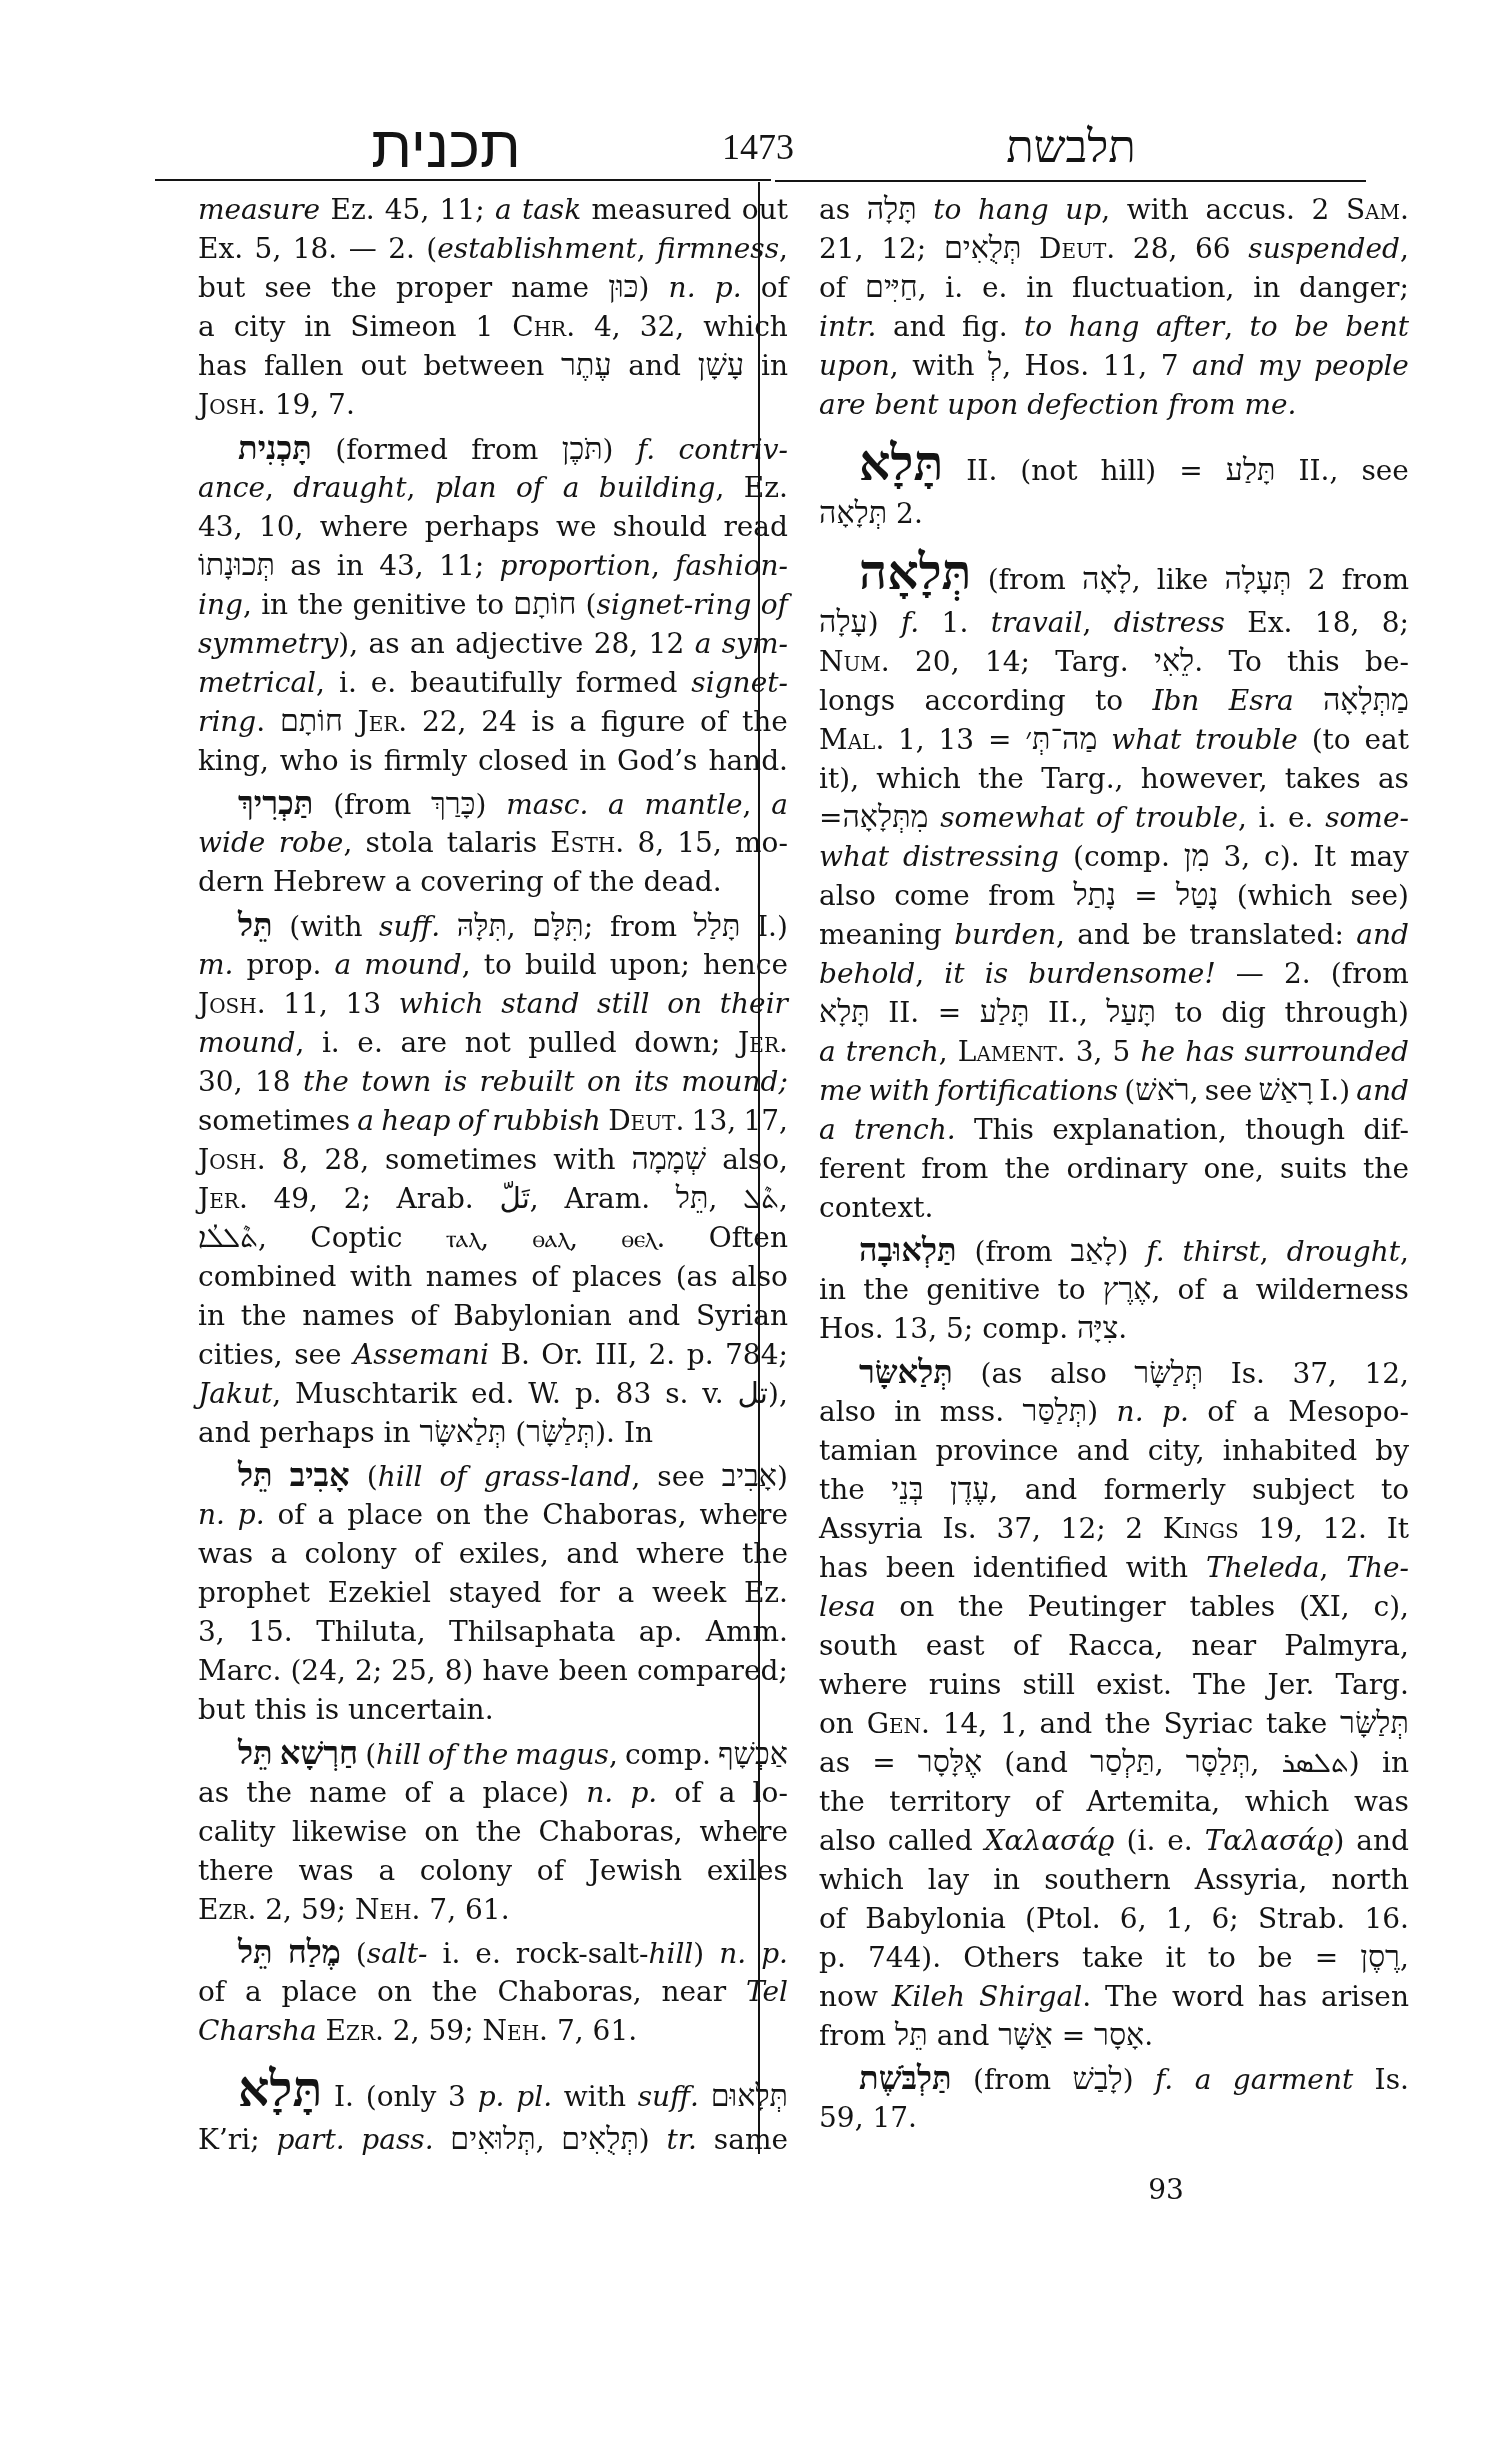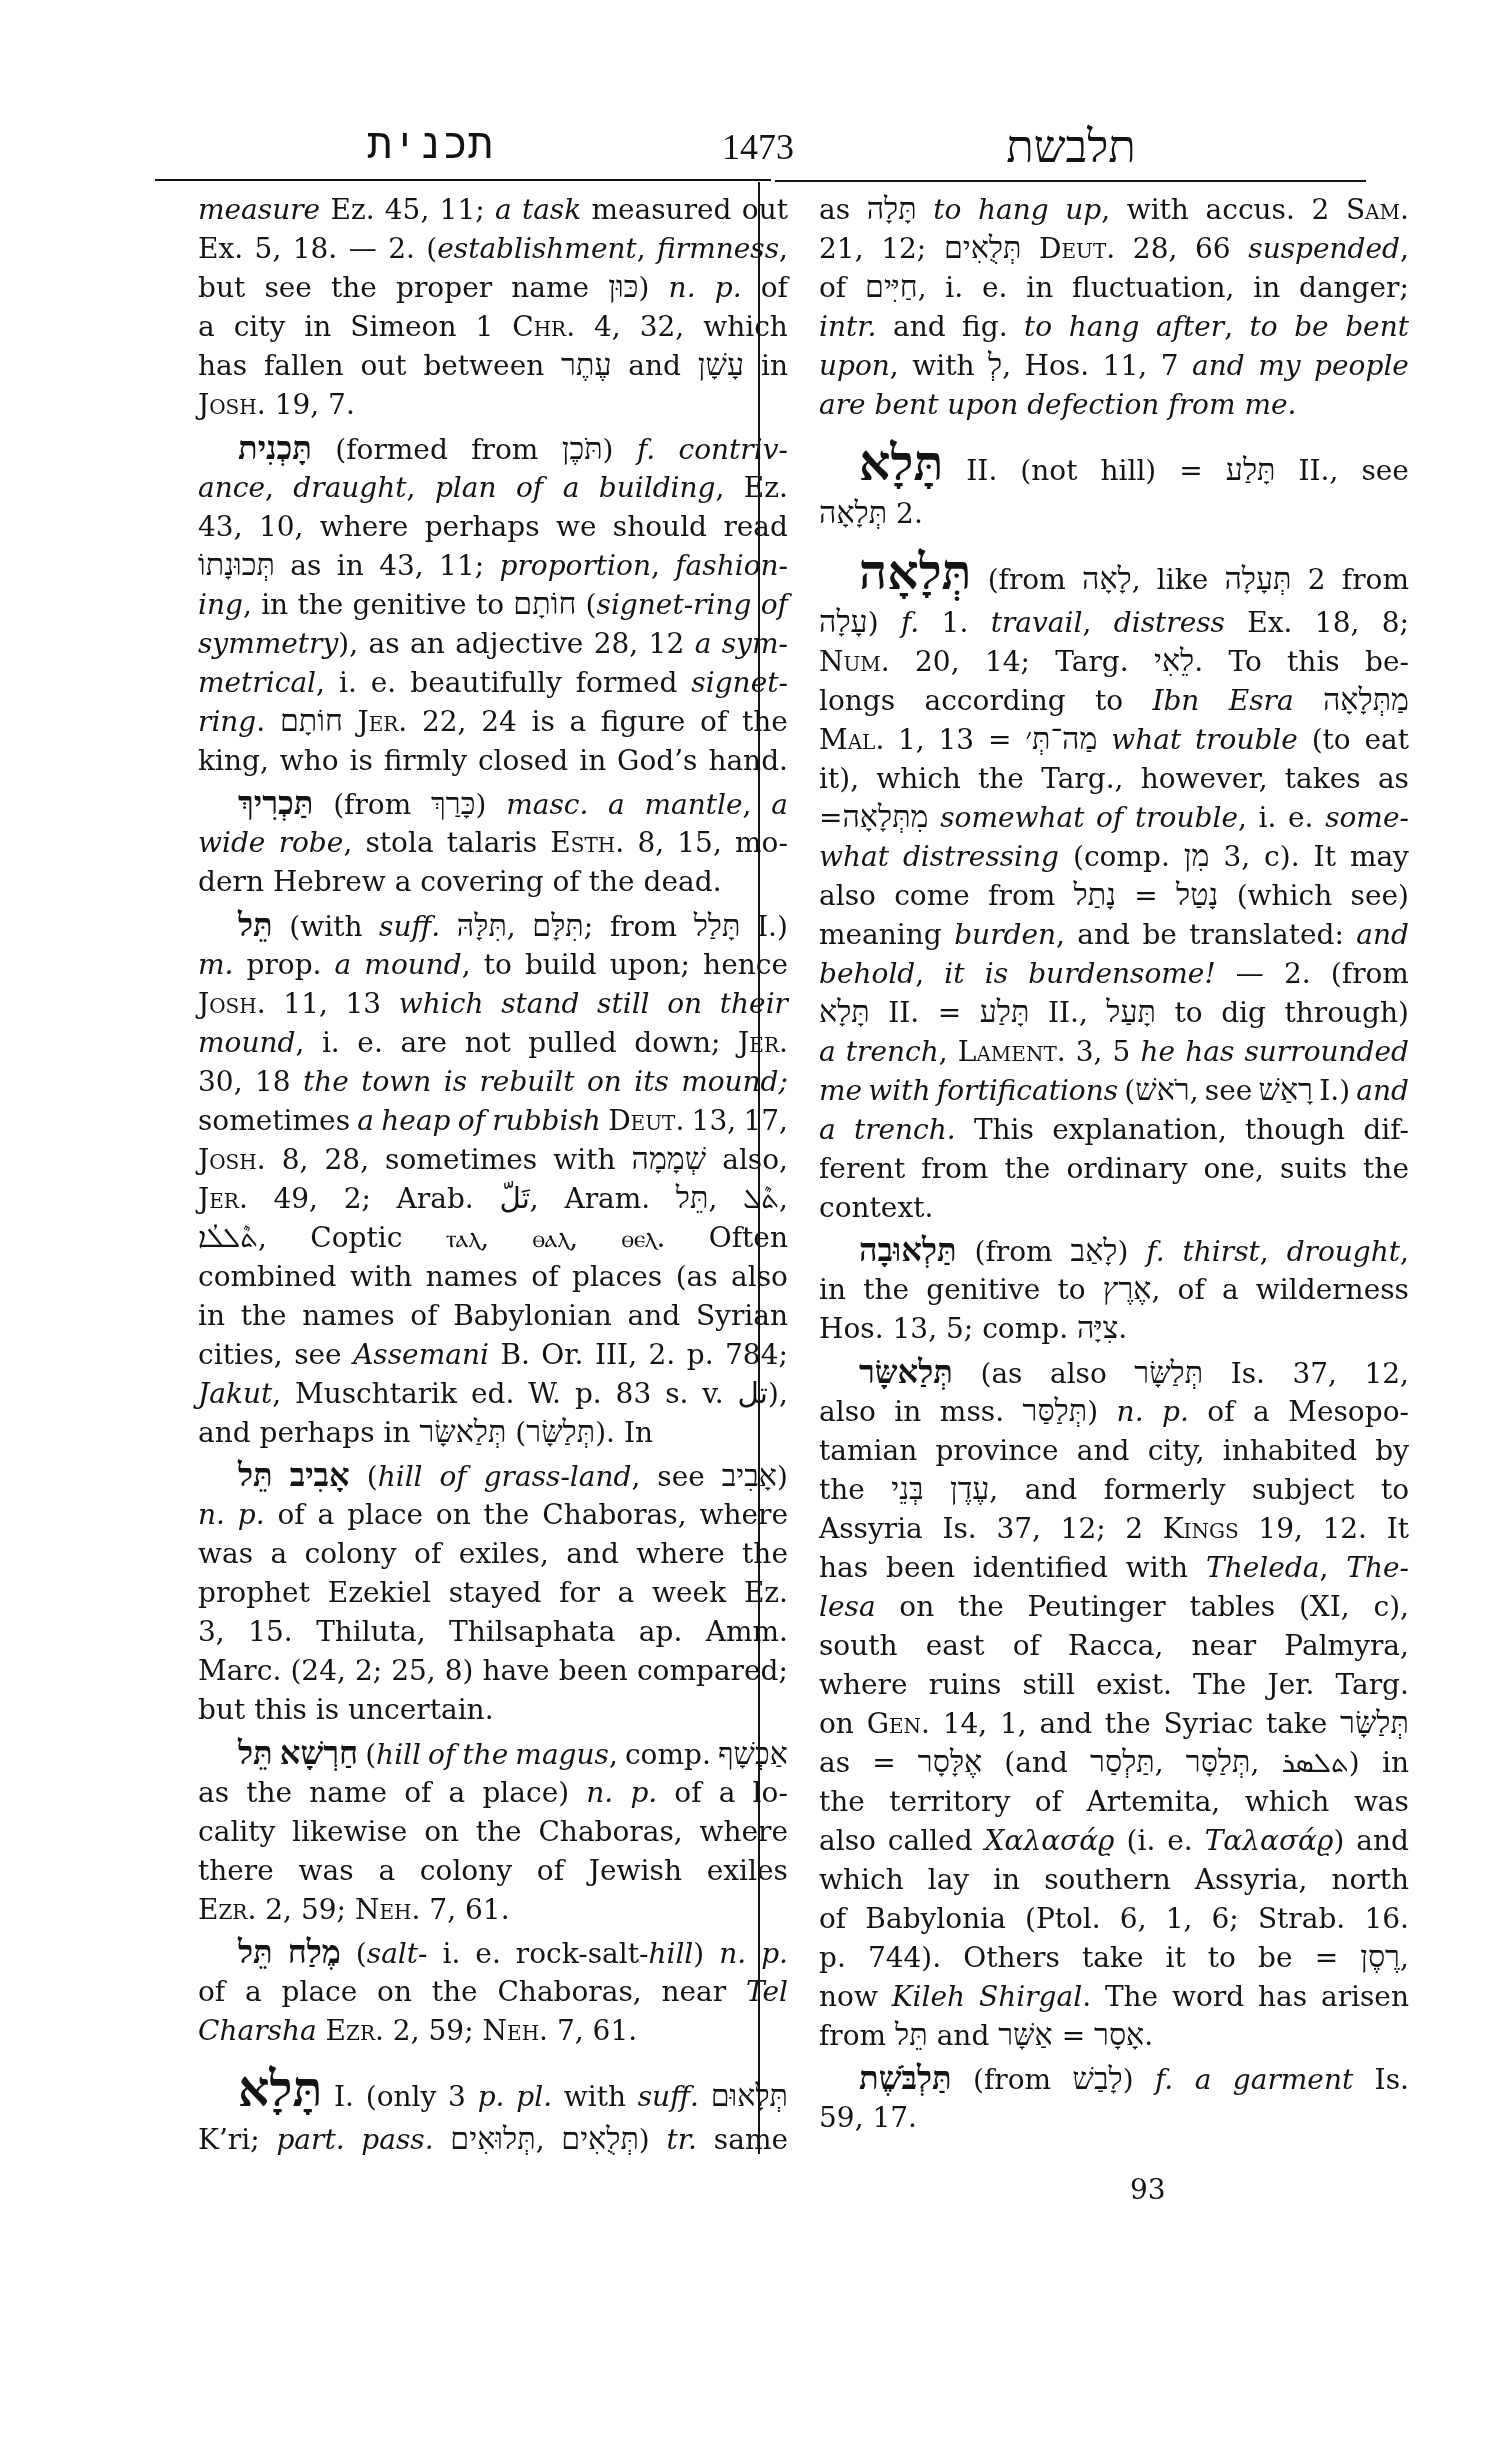--- a/index.html
+++ b/index.html
@@ -4,21 +4,21 @@
 <style>
   html, body { margin: 0; padding: 0; background: #ffffff; }
   body {
     width: 1512px; height: 2450px; position: relative; overflow: hidden;
     font-family: "DejaVu Serif", serif; color: #141414;
   }
   .page { position: absolute; left: 0; top: 0; width: 1512px; height: 2450px; background: #ffffff; }
 
   
   .hdr { position: absolute; top: 122px; height: 50px; line-height: 50px; text-align: center; white-space: nowrap; }
-  .hdr-left  { left: 340px;  width: 180px; font-family: Liberation Mono, monospace; font-size: 42px; }
+  .hdr-left  { left: 356px;  width: 180px; font-family: Liberation Sans, sans-serif; font-size: 59px; }
   .hdr-num   { left: 686px;  width: 144px; font-family: Liberation Serif, serif; font-size: 36px; }
   .hdr-right { left: 981px; width: 180px; font-family: "Liberation Serif", "DejaVu Sans", serif; font-size: 45px; }
 
   .rule { position: absolute; top: 179px; height: 2.2px; background: #141414; }
   .rule-left  { left: 155px; width: 616px; }
   .rule-right { left: 775px; width: 591px; top: 180px; }
   .divider { position: absolute; left: 758px; top: 182px; width: 1.8px; height: 1972px; background: #141414; }
 
   
   .col { position: absolute; top: 190px; width: 590px; margin-left: 43px; }
@@ -40,21 +40,21 @@
   .sc { font-variant: small-caps; }
   .h   { font-family: "Liberation Serif", "DejaVu Sans", serif; font-size: 1.08em; }
   .hw  { font-family: "Liberation Serif", "DejaVu Sans", serif; font-weight: bold; font-size: 1.15em; }
   .hwb { font-family: "Liberation Serif", "DejaVu Sans", serif; font-weight: bold; font-size: 1.75em; }
   .ar  { font-family: "DejaVu Sans", sans-serif; font-size: 1.05em; }
   .sy  { font-family: "DejaVu Sans", sans-serif; text-align: right; }
   .cop { font-family: "DejaVu Sans", sans-serif; font-size: 0.9em; }
 
   .footer-sig {
     position: absolute; left: 1130px; top: 2170px; width: 72px; height: 40px;
-    line-height: 40px; text-align: left; font-size: 28px;
+    line-height: 40px; text-align: center; font-size: 28px;
   }
 </style>
 </head>
 <body>
 
 <div class="page">
 
   <div class="hdr hdr-left">תכנית</div>
   <div class="hdr hdr-num">1473</div>
   <div class="hdr hdr-right">תלבשת</div>

